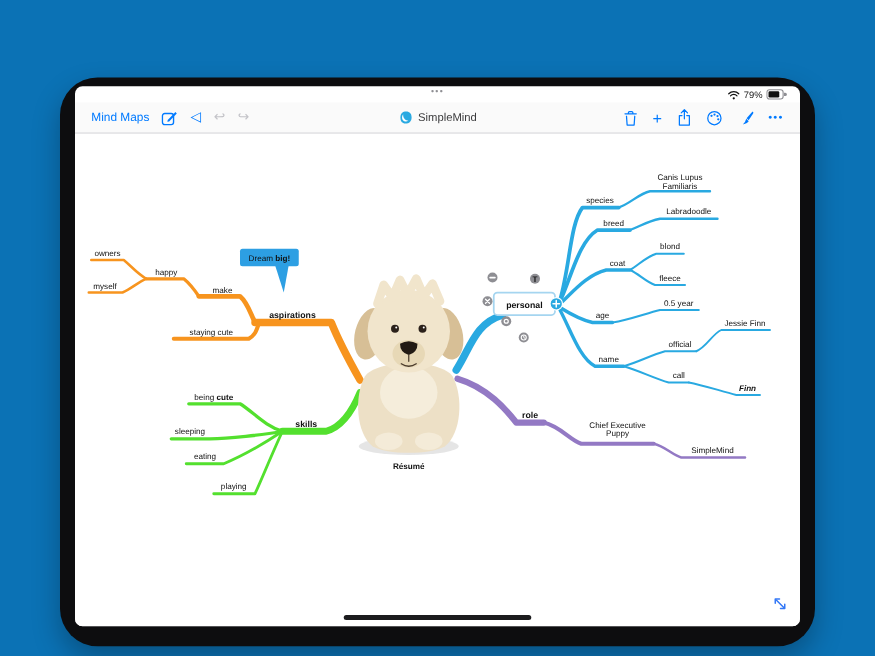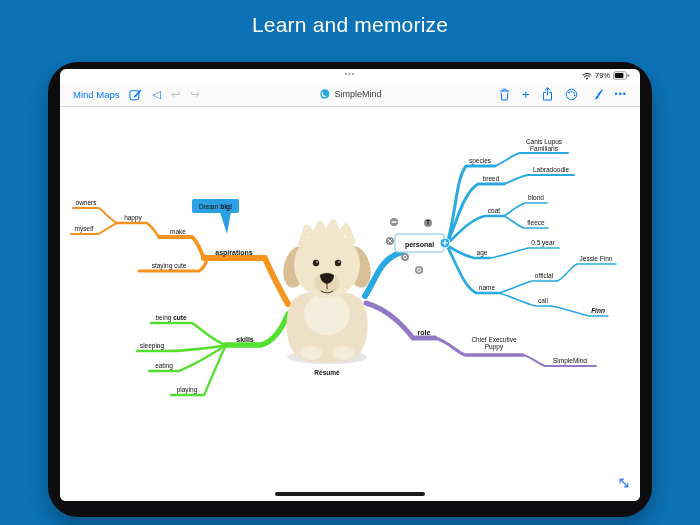--- a/index.html
+++ b/index.html
@@ -32,21 +32,20 @@
   .map-svg text { font-family:"Liberation Sans", sans-serif; font-size:6.5px; fill:#111; }
   .map-svg text.head { font-size:7px; font-weight:bold; }
   .expand-btn { position:absolute; right:9px; bottom:11px; }
   .home-bar { position:absolute; bottom:5px; left:50%; transform:translateX(-50%);
               width:150px; height:4px; border-radius:2px; background:#1C1C1E; }
 </style>
 </head>
 <body>
 
 <div class="page">
-  <div class="header-title">Learn and memorize</div>
 
   <div class="tablet">
     <div class="screen">
 
       <div class="status-row">
         <span class="status-dots">•••</span>
         <span class="status-right">
           <svg width="10" height="8" viewBox="0 0 10 8">
             <path d="M1,3 a5.6,5.6 0 0 1 8,0 M2.4,4.7 a3.4,3.4 0 0 1 5.2,0" stroke="#111" stroke-width="1" fill="none" stroke-linecap="round"></path>
             <circle cx="5" cy="6.6" r="0.9" fill="#111"></circle>

